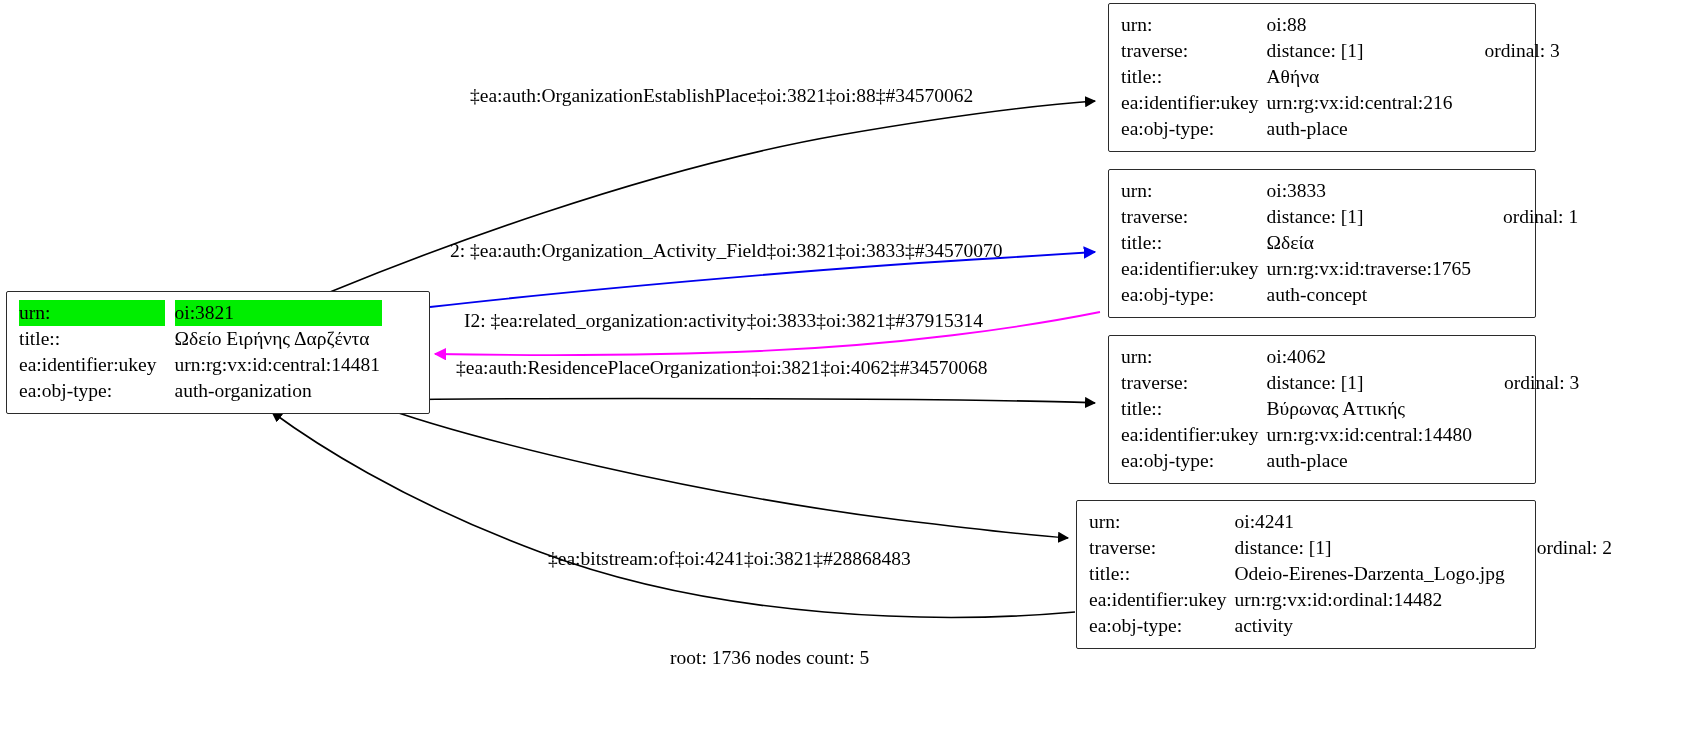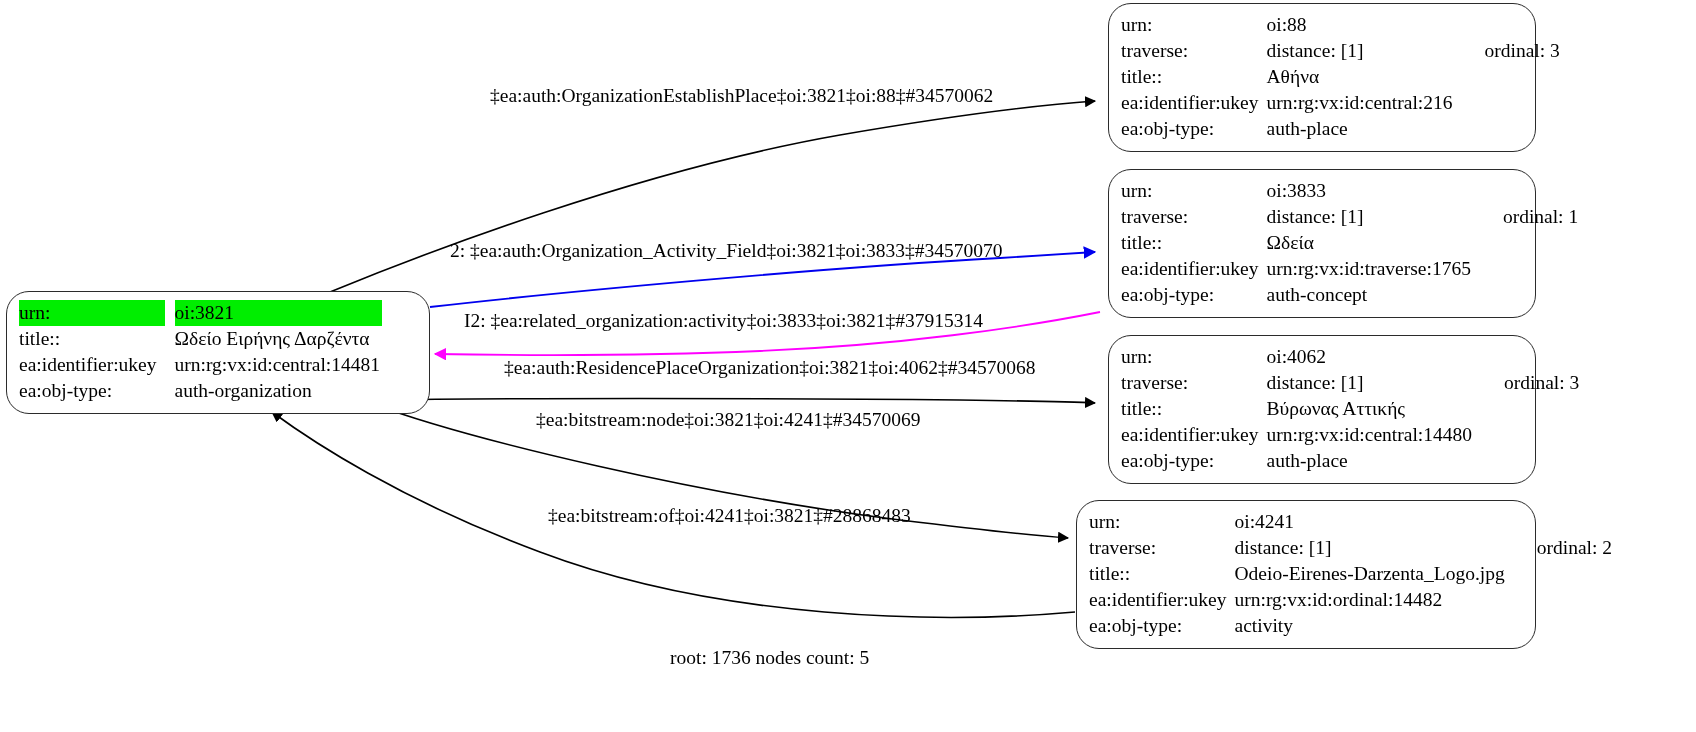--- a/index.html
+++ b/index.html
@@ -23,21 +23,21 @@
     left: 0;
     top: 0;
     width: 1696px;
     height: 732px;
     pointer-events: none;
   }
   .node {
     position: absolute;
     box-sizing: border-box;
     border: 1.3px solid #2b2b2b;
-    border-radius: 23px;
+    border-radius: 2px;
     background: #ffffff;
     padding: 8px 12px 9px 12px;
     z-index: 5;
   }
   .node table {
     border-collapse: collapse;
     border-spacing: 0;
   }
   .node td {
     font-size: 19.5px;
@@ -261,27 +261,26 @@
         </tr>
         <tr>
           <td class="key">ea:obj-type:</td>
           <td class="val">activity</td>
           <td class="extra"></td>
         </tr>
       </tbody>
     </table>
   </div>
 
-  <div class="edge-label" style="left:470px; top:85px;margin-left:20px;">‡ea:auth:OrganizationEstablishPlace‡oi:3821‡oi:88‡#34570062</div>
+  <div class="edge-label" style="left:470px; top:85px;">‡ea:auth:OrganizationEstablishPlace‡oi:3821‡oi:88‡#34570062</div>
 
   <div class="edge-label" style="left:450px; top:240px;">2: ‡ea:auth:Organization_Activity_Field‡oi:3821‡oi:3833‡#34570070</div>
 
   <div class="edge-label" style="left:464px; top:310px;">I2: ‡ea:related_organization:activity‡oi:3833‡oi:3821‡#37915314</div>
 
-  <div class="edge-label" style="left:456px; top:357px;margin-left:48px;">‡ea:auth:ResidencePlaceOrganization‡oi:3821‡oi:4062‡#34570068</div>
-
-  <div class="edge-label" style="left:536px; top:409px;">‡ea:bitstream:node‡oi:3821‡oi:4241‡#34570069</div>
-
-  <div class="edge-label" style="left:548px; top:505px;">‡ea:bitstream:of‡oi:4241‡oi:3821‡#28868483</div>
+  <div class="edge-label" style="left:456px; top:357px;">‡ea:auth:ResidencePlaceOrganization‡oi:3821‡oi:4062‡#34570068</div>
+
+
+  <div class="edge-label" style="left:548px; top:548px;">‡ea:bitstream:of‡oi:4241‡oi:3821‡#28868483</div>
 
   <div id="footer-label" style="left:670px; top:647px;">root: 1736 nodes count: 5</div>
 
 </div>
 
 </body></html>

